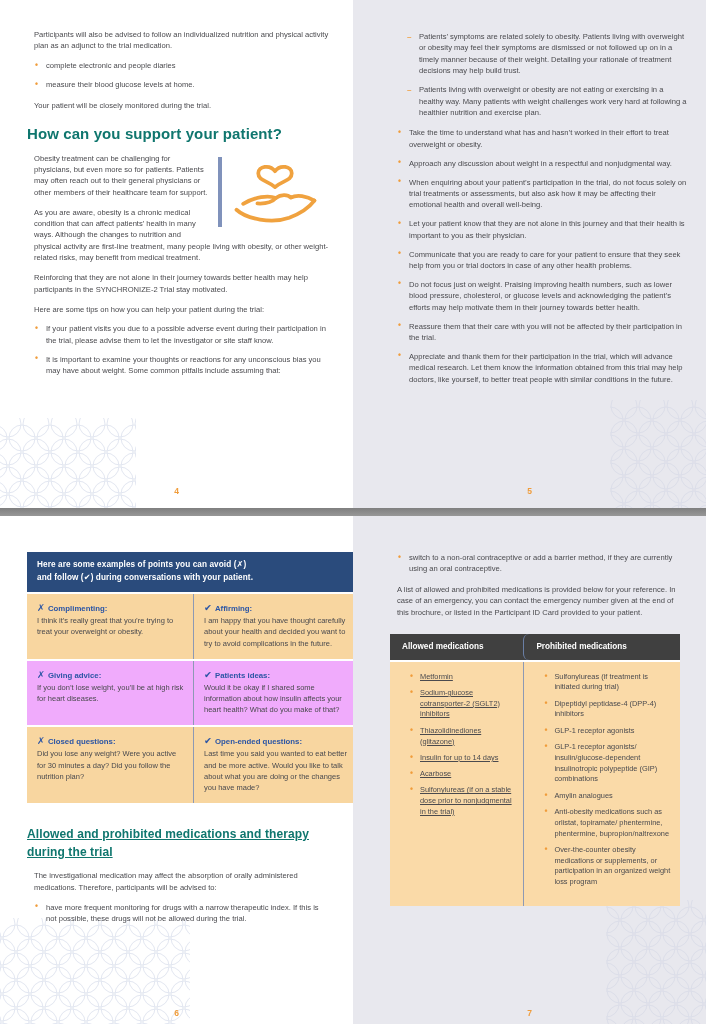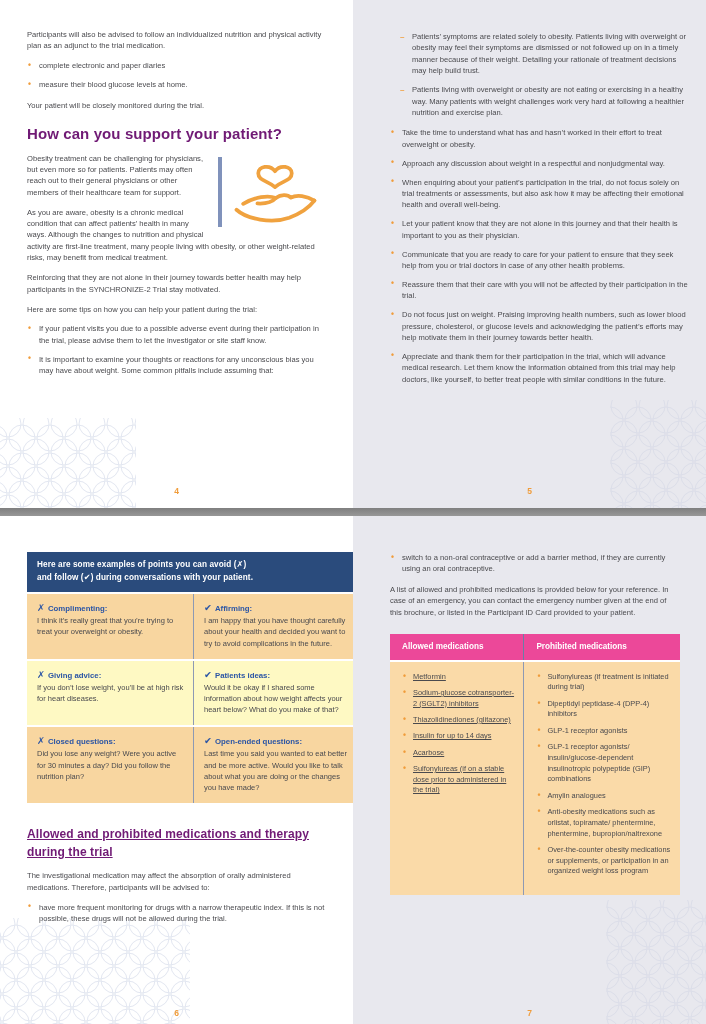--- a/index.html
+++ b/index.html
@@ -13,24 +13,24 @@
   }
   .brochure { width:706px; height:1024px; }
   .spread { width:706px; height:508px; display:flex; position:relative; }
   .spread-divider { height:8px; width:706px; background:linear-gradient(#7f7f7f,#979797); }
   .page { width:353px; height:508px; position:relative; overflow:hidden; }
   .page.white { background:#ffffff; }
   .page.gray  { background:#e8e8ee; }
   .content { position:relative; z-index:2; }
 
   
-  p, li { font-size:7.6px; line-height:11.4px; color:#4a4a4e; }
+  p, li { font-size:7.6px; line-height:11.4px; color:#4a4a4e;margin-left:7px; }
   p { margin-bottom:8.5px; }
   h2 {
-    font-size:15px; line-height:18.5px; color:#701a75;
+    font-size:15px; line-height:18.5px; color:#0f766e;
     font-weight:bold; letter-spacing:.1px; margin:14px 0 9px 0;
   }
   h2.meds { font-size:12px; line-height:18px; margin:22px 0 9px 0;text-decoration:underline; }
 
   ul { list-style:none; margin:2px 0 9px 0; }
   li { position:relative; padding-left:12px; margin-bottom:7.5px; }
   ul.dots > li::before {
     content:"•"; position:absolute; left:1px; top:-0.5px;
     color:#f09c3a; font-weight:bold; font-size:8.5px;
   }
@@ -58,34 +58,34 @@
   
   .conv-table { width:332px; }
   .conv-head {
     background:#2a4b7c; color:#fff; padding:7px 10px 8px 10px;
   }
   .conv-head div { font-size:8.2px; line-height:12.6px; font-weight:bold; letter-spacing:.1px; }
   .conv-row { display:flex; border-top:2px solid #fff; }
   .conv-cell { width:50%; padding:8px 9px 10px 10px; }
   .conv-cell.follow { border-left:1.5px solid #8d99b4; }
   .conv-row.odd  .conv-cell { background:#f8d6a0; }
-  .conv-row.even .conv-cell { background:#fef9c3; }
+  .conv-row.even .conv-cell { background:#f0abfc; }
   .cell-label { font-size:7.8px; line-height:12px; font-weight:bold; color:#2b55a5; }
   .cell-label .mark { font-size:9.5px; margin-right:3px; }
   .cell-text { font-size:7.5px; line-height:11.2px; }
 
   
   .med-table { width:290px; margin-top:16px; }
-  .med-head { display:flex; background:#ec4899; color:#fff; }
+  .med-head { display:flex; background:#404040; color:#fff; }
   .med-head .mh {
     font-size:8.2px; line-height:11.5px; font-weight:bold;
     padding:7px 8px 7px 12px; display:flex; align-items:center;
   }
   .med-head .mh.left { width:46%; }
-  .med-head .mh.right { width:54%; border-left:1.5px solid #6a7fa5; }
+  .med-head .mh.right { width:54%; border-left:1.5px solid #6a7fa5;border-radius:6px; }
   .med-body { display:flex; border-top:2px solid #fff; }
   .med-col { background:#fadaa8; padding:10px 8px 12px 12px; }
   .med-col.left { width:46%;text-decoration:underline; }
   .med-col.right { width:54%; border-left:1.5px solid #8d99b4; }
   .med-col ul { margin:0; }
   .med-col li { font-size:7.4px; line-height:10.8px; margin-bottom:5.5px; padding-left:11px; }
   .med-col li::before {
     content:"•"; position:absolute; left:1px; top:-1px;
     color:#f09c3a; font-weight:bold; font-size:8.5px;
   }
@@ -114,21 +114,21 @@
 <svg class="hidden-defs" aria-hidden="true"></svg>
 
 <div class="brochure">
 
   <div class="spread top">
 
     <section class="page white p4">
       <div class="content">
         <p>Participants will also be advised to follow an individualized nutrition and physical activity plan as an adjunct to the trial medication.</p>
         <ul class="dots">
-          <li>complete electronic and paper diaries</li>
+          <li>complete electronic and people diaries</li>
           <li>measure their blood glucose levels at home.</li>
         </ul>
         <p>Your patient will be closely monitored during the trial.</p>
         <h2>How can you support your patient?</h2>
 
         <div class="support-float">
           <div class="vbar"></div>
           <svg class="hand-icon" width="84" height="72" viewBox="0 0 100 86" fill="none" stroke="#f0a23f" stroke-width="4.5" stroke-linecap="round" stroke-linejoin="round">
             <path d="M50 36 C 41 28 30 28.5 30 19.5 C 30 11 44 8.5 50 17 C 56 8.5 70 11 70 19.5 C 70 28.5 59 28 50 36 Z"></path>
             <path d="M12 56 C 26 47.5 42 45.5 51 49 C 57 44.5 65 44.5 69 48.5 C 76 44.5 88 46.5 97 52"></path>
@@ -219,22 +219,22 @@
         <ul class="dashes">
           <li>Patients’ symptoms are related solely to obesity. Patients living with overweight or obesity may feel their symptoms are dismissed or not followed up on in a timely manner because of their weight. Detailing your rationale of treatment decisions may help build trust.</li>
           <li>Patients living with overweight or obesity are not eating or exercising in a healthy way. Many patients with weight challenges work very hard at following a healthier nutrition and exercise plan.</li>
         </ul>
         <ul class="dots">
           <li>Take the time to understand what has and hasn’t worked in their effort to treat overweight or obesity.</li>
           <li>Approach any discussion about weight in a respectful and nonjudgmental way.</li>
           <li>When enquiring about your patient’s participation in the trial, do not focus solely on trial treatments or assessments, but also ask how it may be affecting their emotional health and overall well-being.</li>
           <li>Let your patient know that they are not alone in this journey and that their health is important to you as their physician.</li>
           <li>Communicate that you are ready to care for your patient to ensure that they seek help from you or trial doctors in case of any other health problems.</li>
+          <li>Do not focus just on weight. Praising improving health numbers, such as lower blood pressure, cholesterol, or glucose levels and acknowledging the patient’s efforts may help motivate them in their journey towards better health.</li>
           <li>Reassure them that their care with you will not be affected by their participation in the trial.</li>
-          <li>Do not focus just on weight. Praising improving health numbers, such as lower blood pressure, cholesterol, or glucose levels and acknowledging the patient’s efforts may help motivate them in their journey towards better health.</li>
           <li>Appreciate and thank them for their participation in the trial, which will advance medical research. Let them know the information obtained from this trial may help doctors, like yourself, to better treat people with similar conditions in the future.</li>
         </ul>
       </div>
       <svg class="pat" width="126" height="122" viewBox="0 0 126 122">
           <circle cx="14" cy="6" r="13"></circle>
           <circle cx="42" cy="6" r="13"></circle>
           <circle cx="70" cy="6" r="13"></circle>
           <circle cx="98" cy="6" r="13"></circle>
           <circle cx="126" cy="6" r="13"></circle>
           <circle cx="0" cy="20" r="13"></circle>
@@ -310,21 +310,21 @@
             </div>
           </div>
 
           <div class="conv-row even">
             <div class="conv-cell avoid">
               <div class="cell-label"><span class="mark">✗</span><span>Giving advice:</span></div>
               <div class="cell-text">If you don’t lose weight, you’ll be at high risk for heart diseases.</div>
             </div>
             <div class="conv-cell follow">
               <div class="cell-label"><span class="mark">✔</span><span>Patients ideas:</span></div>
-              <div class="cell-text">Would it be okay if I shared some information about how weight affects your heart below? What do you make of that?</div>
+              <div class="cell-text">Would it be okay if I shared some information about how insulin affects your heart health? What do you make of that?</div>
             </div>
           </div>
 
           <div class="conv-row odd">
             <div class="conv-cell avoid">
               <div class="cell-label"><span class="mark">✗</span><span>Closed questions:</span></div>
               <div class="cell-text">Did you lose any weight? Were you active for 30 minutes a day? Did you follow the nutrition plan?</div>
             </div>
             <div class="conv-cell follow">
               <div class="cell-label"><span class="mark">✔</span><span>Open-ended questions:</span></div>
@@ -447,21 +447,21 @@
             <div class="mh right">Prohibited medications</div>
           </div>
           <div class="med-body">
             <div class="med-col left">
               <ul>
                 <li>Metformin</li>
                 <li>Sodium-glucose cotransporter-2 (SGLT2) inhibitors</li>
                 <li>Thiazolidinediones (glitazone)</li>
                 <li>Insulin for up to 14 days</li>
                 <li>Acarbose</li>
-                <li>Sulfonylureas (if on a stable dose prior to administered in the trial)</li>
+                <li>Sulfonylureas (if on a stable dose prior to nonjudgmental in the trial)</li>
               </ul>
             </div>
             <div class="med-col right">
               <ul>
                 <li>Sulfonylureas (if treatment is initiated during trial)</li>
                 <li>Dipeptidyl peptidase-4 (DPP-4) inhibitors</li>
                 <li>GLP-1 receptor agonists</li>
                 <li>GLP-1 receptor agonists/ insulin/glucose-dependent insulinotropic polypeptide (GIP) combinations</li>
                 <li>Amylin analogues</li>
                 <li>Anti-obesity medications such as orlistat, topiramate/ phentermine, phentermine, bupropion/naltrexone</li>

